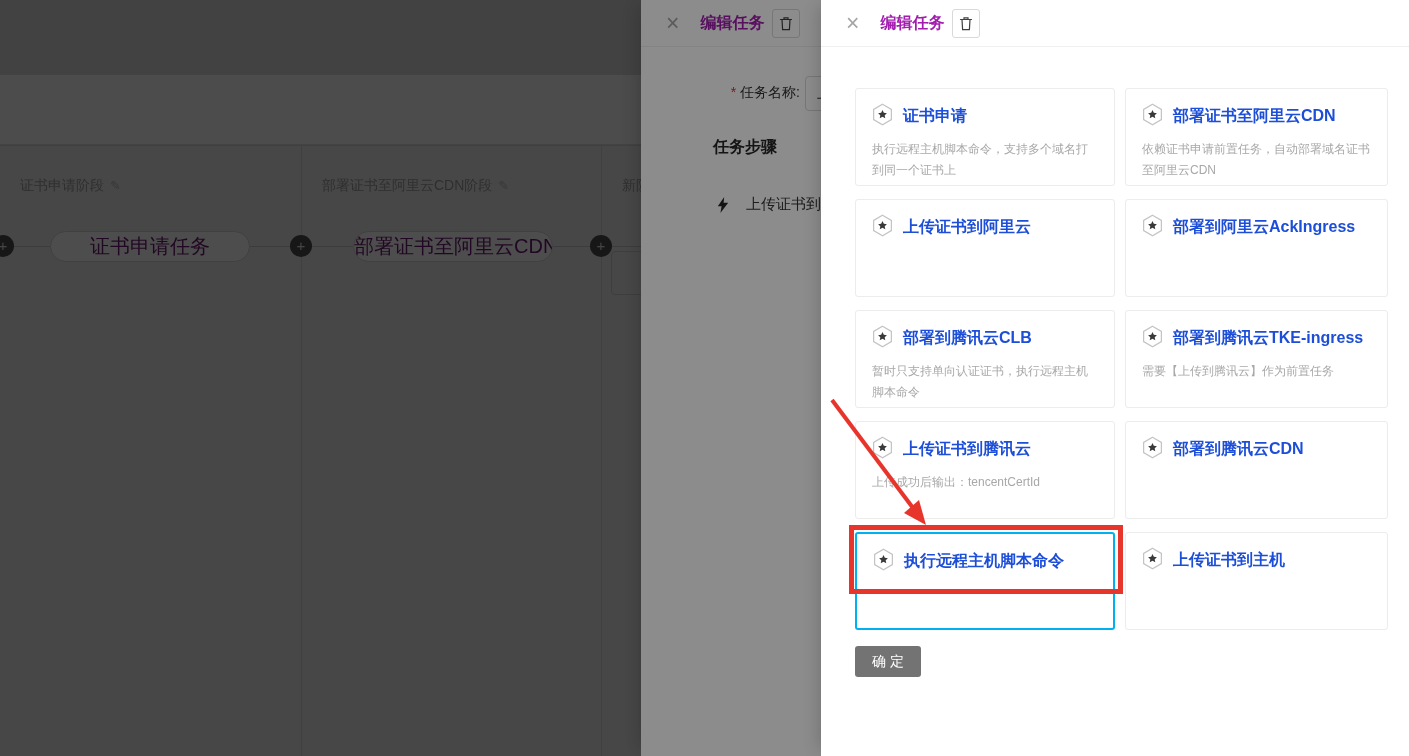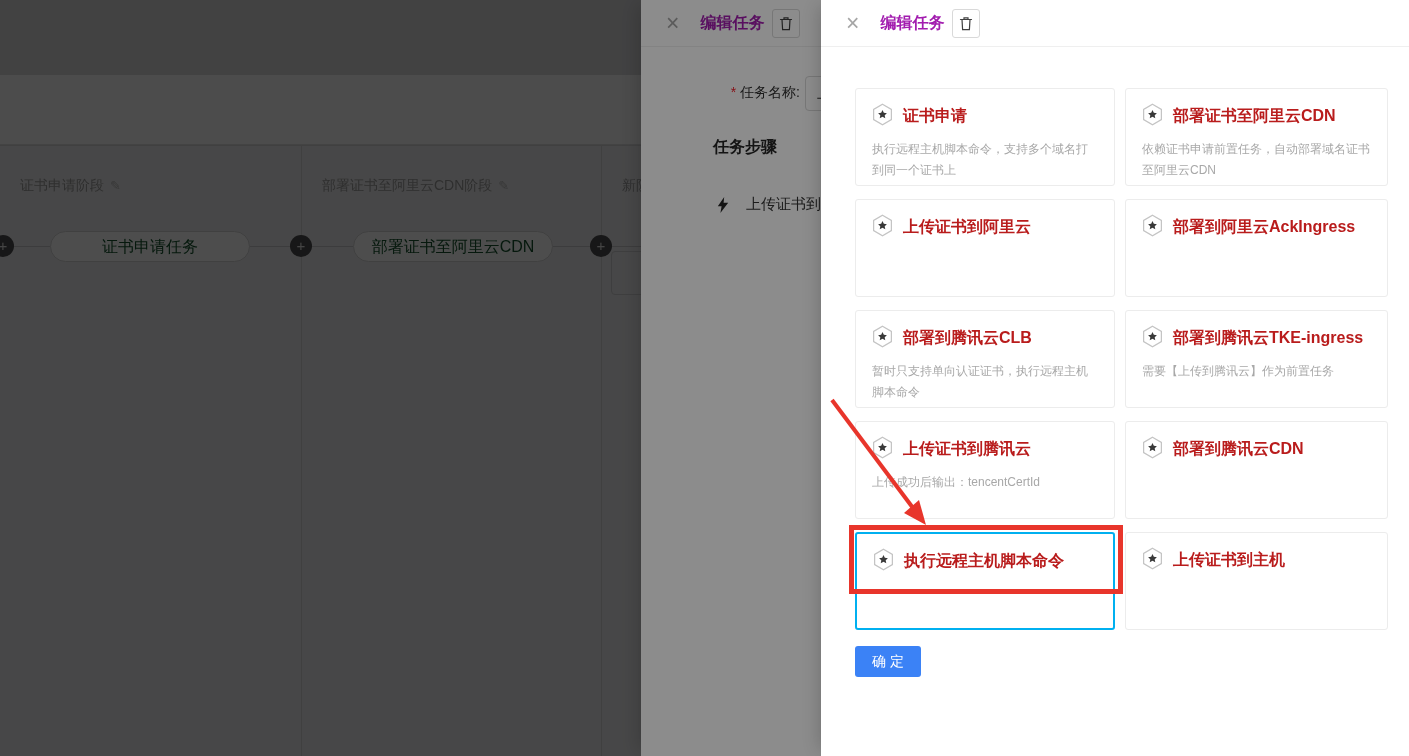--- a/index.html
+++ b/index.html
@@ -16,21 +16,21 @@
   .stage-col-0 { left:0; width:301px; }
   .stage-col-1 { left:301px; width:300px; border-left:1px solid #d6d6d8; }
   .stage-col-2 { left:601px; width:808px; border-left:1px solid #d6d6d8; }
   .stage-head { position:absolute; left:20px; top:31px; font-size:14px; color:#9c9c9c; white-space:nowrap; }
   .stage-head .pencil { margin-left:6px; color:#b8b8b8; font-size:13px; cursor:pointer; }
   .connector { position:absolute; top:100px; height:1px; background:#c9c9cb; }
   .stage-col-0 .connector { left:12px; width:289px; }
   .stage-col-1 .connector { left:0; width:300px; }
   .stage-col-2 .connector { left:0; width:52px; }
   .task-pill { position:absolute; top:85px; width:200px; height:31px; background:#fff; border:1px solid #d6d6d8;
-               border-radius:16px; font-size:16px; color:#14532d; text-align:center; line-height:29px;
+               border-radius:16px; font-size:20px; color:#701a75; text-align:center; line-height:29px;
                white-space:nowrap; overflow:hidden; cursor:pointer; }
   .stage-col-0 .task-pill { left:50px; }
   .stage-col-1 .task-pill { left:51px; }
   .stub-box { position:absolute; left:9px; top:105px; width:85px; height:44px; border:1px solid #cfcfd1; border-radius:4px; }
   .plus-circle { position:absolute; top:89px; width:22px; height:22px; border-radius:50%; background:#4e4e50;
                  color:#e3e3e3; font-size:15px; line-height:21px; text-align:center; cursor:pointer; z-index:2; }
 
   
   .mask { position:absolute; inset:0; background:rgba(0,0,0,0.45); }
   .mask-a { z-index:10; }
@@ -56,21 +56,21 @@
   .steps-title { position:absolute; left:72px; top:137px; font-size:16px; font-weight:700; color:#262626; }
   .step-row { position:absolute; left:76px; top:195px; display:flex; align-items:center; cursor:pointer; }
   .step-row .step-text { margin-left:17px; font-size:15px; color:#333; white-space:nowrap; }
 
   
   .card-grid { position:absolute; left:34px; top:88px; width:533px; display:grid;
                grid-template-columns:260px 263px; column-gap:10px; row-gap:13px; grid-auto-rows:98px; }
   .card { background:#fff; border:1px solid #ececec; border-radius:3px; padding:14px 16px; overflow:hidden; cursor:pointer; }
   .card.selected { border:2px solid #00b0f0; }
   .card-head { display:flex; align-items:center; }
-  .card-title { margin-left:10px; font-size:16px; font-weight:600; color:#b91c1c; white-space:nowrap; }
+  .card-title { margin-left:10px; font-size:16px; font-weight:600; color:#1d4ed8; white-space:nowrap; }
   .card-desc { margin-top:9px; font-size:12px; color:#a8a8a8; line-height:1.75; }
   .confirm-btn { position:absolute; left:34px; top:646px; height:31px; padding:0 17px; background:#1890ff; color:#fff;
                  border:none; border-radius:3px; font-size:14px; cursor:pointer;
                  font-family:"Liberation Sans","DejaVu Sans",sans-serif; }
 
   
   .annotation { position:absolute; inset:0; z-index:30; pointer-events:none; }
 </style>
 </head>
 <body>
@@ -267,21 +267,21 @@
           <svg width="21" height="23" viewBox="0 0 22 24">
             <path d="M11 1.2 L20.3 6.6 V17.4 L11 22.8 L1.7 17.4 V6.6 Z" fill="none" stroke="#c4c4c4" stroke-width="1.3"></path>
             <path d="M11 7.4 L12.4 10.2 15.6 10.6 13.3 12.8 13.9 15.9 11 14.4 8.1 15.9 8.7 12.8 6.4 10.6 9.6 10.2 Z" fill="#3a3a3a"></path>
           </svg>
         </span>
         <span class="card-title">上传证书到主机</span>
       </div>
 
     </div>
   </div>
-    <button class="confirm-btn" style="background: #3b82f6;">确 定</button>
+    <button class="confirm-btn" style="background: #737373;">确 定</button>
   </aside>
 
   <svg class="annotation" width="1409" height="756" viewBox="0 0 1409 756">
     <line x1="832" y1="400" x2="913" y2="508" stroke="#e8352b" stroke-width="4"></line>
     <polygon points="926,525 904,513 919,500" fill="#e8352b"></polygon>
     <rect x="851.5" y="527.5" width="269" height="64" fill="none" stroke="#e8352b" stroke-width="5"></rect>
   </svg>
 
 </div>
 

